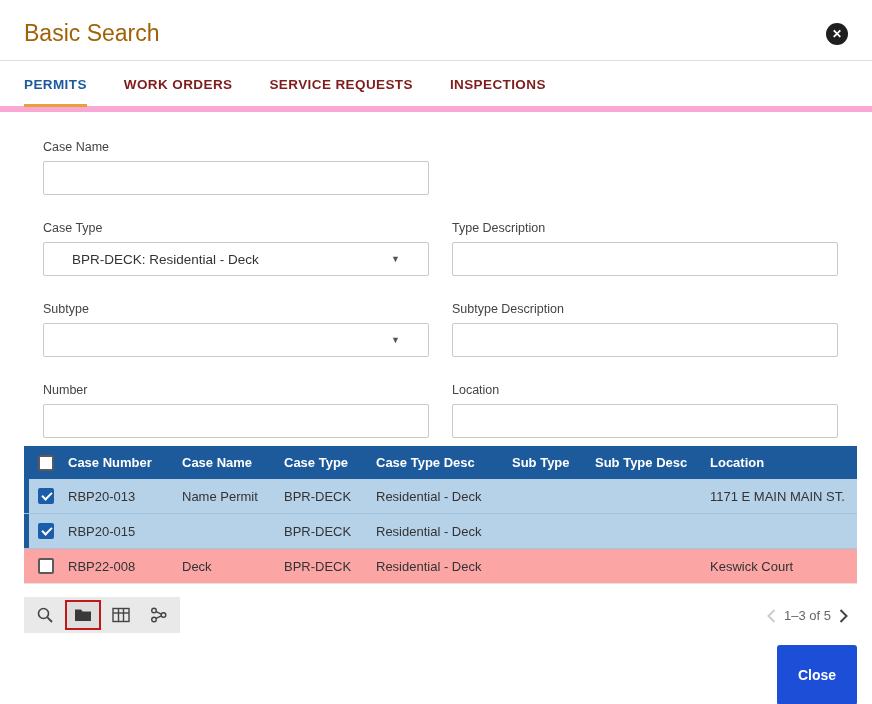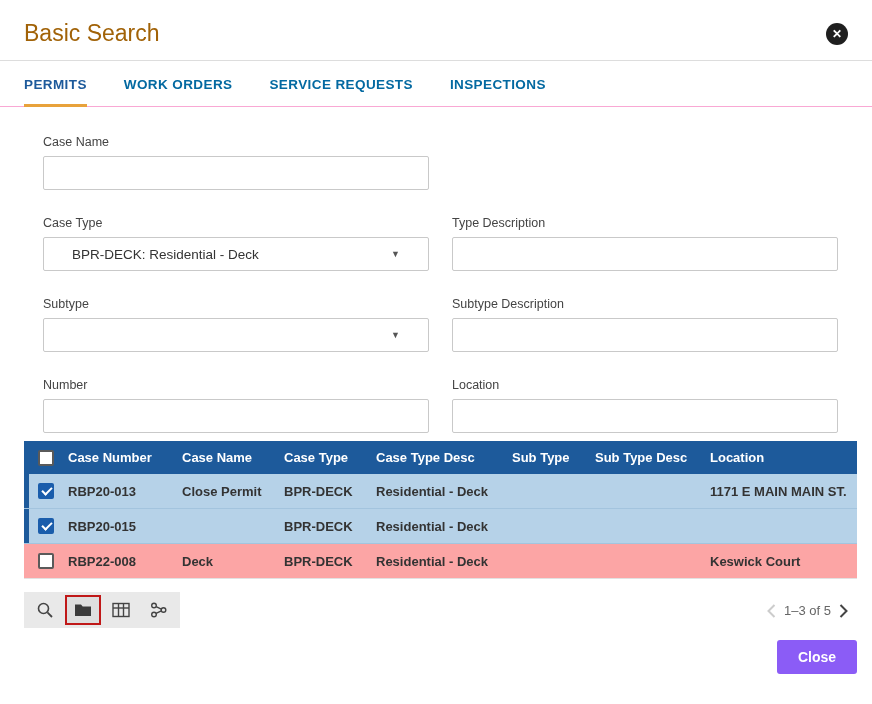--- a/index.html
+++ b/index.html
@@ -23,26 +23,26 @@
     width: 22px; height: 22px; border-radius: 50%;
     background: #1f1f1f; color: #fff;
     border: none; padding: 0; cursor: pointer;
     font-size: 12px; line-height: 22px; text-align: center; font-weight: bold;
     font-family: "Liberation Sans", sans-serif;
   }
   
   .tabs {
     display: flex; gap: 37px;
     padding: 0 24px;
-    border-bottom: 1px solid #f9a8d4;
+    border-bottom: 6px solid #f9a8d4;
     align-items: flex-end;
   }
   .tab {
     font-size: 13.5px; font-weight: 700; letter-spacing: .4px;
-    color: #0369a1; padding: 16px 0 12px 0; cursor: pointer;
+    color: #7f1d1d; padding: 16px 0 12px 0; cursor: pointer;
     border-bottom: 3px solid transparent;
     margin-bottom: -1px;
   }
   .tab.active { color: #1d5a9b; border-bottom-color: #e8a23b; }
   
   .form {
     padding: 28px 10px 0 43px;
     display: grid;
     grid-template-columns: 386px 386px;
     column-gap: 23px;
@@ -59,21 +59,21 @@
     font-family: "Liberation Sans", sans-serif;
   }
   .select {
     display: flex; align-items: center; justify-content: space-between;
     cursor: pointer;
   }
   .caret { font-size: 9px; color: #555; }
   
   .results { margin: 8px 0 0 24px; width: 833px; font-size: 13px; }
   .trow {
-    display: flex; align-items: center; position: relative; font-weight: bold;
+    display: flex; align-items: center; position: relative;
   }
   .thead {
     background: #1d5a9b; color: #fff; font-weight: 700; height: 33px;
   }
   .tbody-row { height: 35px; border-bottom: 1px solid #e2e2e2; color: #333; background: #fca5a5; }
   .tbody-row.selected { background: #b6d2e8; border-bottom-color: #a3c4de; }
   .tbody-row.selected::before {
     content: ''; position: absolute; left: 0; top: 0; bottom: 0;
     width: 5px; background: #1d5a9b;
   }
@@ -106,22 +106,22 @@
     width: 36px; height: 30px;
     display: flex; align-items: center; justify-content: center;
     background: transparent; border: none; cursor: pointer; padding: 0;
   }
   .tool-btn.folder-highlight { border: 2px solid #c01818; background: #dedede; }
   .pagination { display: flex; align-items: flex-end; gap: 8px; color: #666; font-size: 13px; }
   .page-btn { background: none; border: none; padding: 0; cursor: pointer; display: flex; align-items: center; }
   
   .footer { display: flex; justify-content: flex-end; padding: 12px 15px 0 0; }
   .close-btn {
-    background: #8b5cf6; color: #fff; font-weight: 700; font-size: 14px;
-    border: none; border-radius: 3px; padding: 9px 21px; cursor: pointer;
+    background: #1d4ed8; color: #fff; font-weight: 700; font-size: 14px;
+    border: none; border-radius: 3px; padding: 22px 21px; cursor: pointer;
     font-family: "Liberation Sans", sans-serif;
   }
 </style>
 </head>
 <body>
 
 <div>
 
   <div class="modal-header">
     <h1 class="modal-title">Basic Search</h1>
@@ -188,21 +188,21 @@
       <div class="cell c4">Sub Type</div>
       <div class="cell c5">Sub Type Desc</div>
       <div class="cell c6">Location</div>
     </div>
 
     <div class="trow tbody-row selected">
       <div class="cell c-cb">
           <span class="cb checked"></span>
         </div>
       <div class="cell c0">RBP20-013</div>
-      <div class="cell c1">Close Permit</div>
+      <div class="cell c1">Name Permit</div>
       <div class="cell c2">BPR-DECK</div>
       <div class="cell c3">Residential - Deck</div>
       <div class="cell c4"></div>
       <div class="cell c5"></div>
       <div class="cell c6">1171 E MAIN MAIN ST.</div>
     </div>
 
     <div class="trow tbody-row selected">
       <div class="cell c-cb">
           <span class="cb checked"></span>

